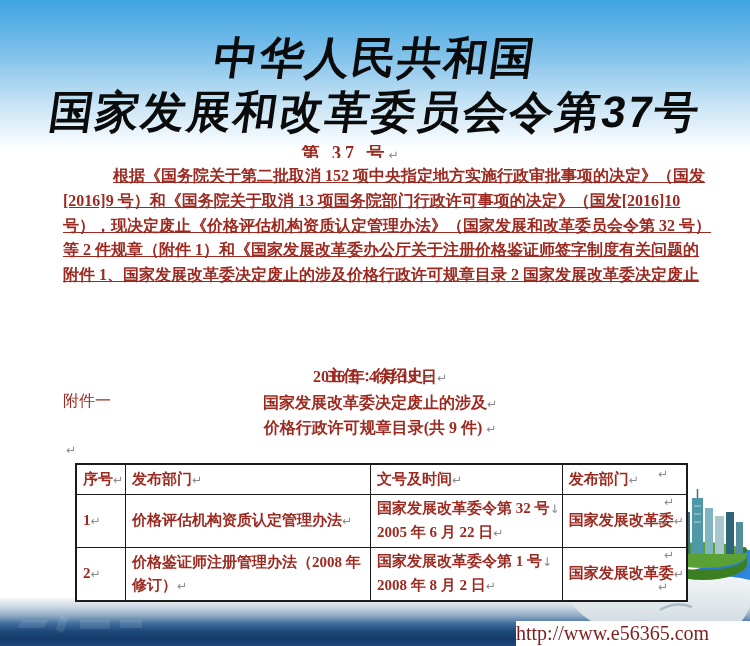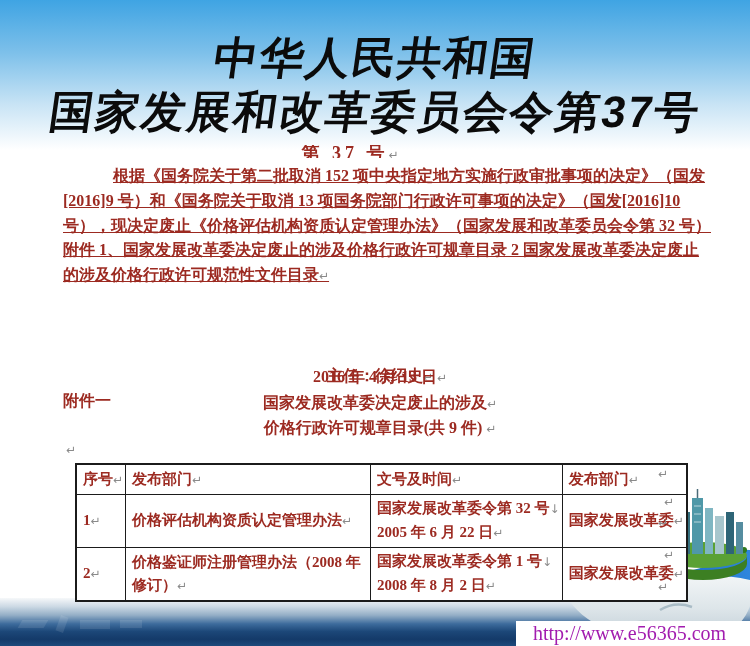--- a/index.html
+++ b/index.html
@@ -53,21 +53,21 @@
   }
   .center-line{
     position:absolute;left:63px;width:634px;text-align:center;z-index:2;
     color:#9c2a21;font-size:16px;line-height:24px;font-weight:bold;
     font-family:"Liberation Serif", serif;white-space:nowrap;
   }
   .signer{top:332px;margin-top:32px;}
   .sign-date{top:365px;}
   .attach-label{
     position:absolute;left:63px;top:391px;z-index:2;color:#9c2a21;
-    font-size:16px;font-weight:bold;font-family:"Liberation Serif", serif;
+    font-size:16px;font-weight:normal;font-family:"Liberation Serif", serif;
   }
   .attach-title-1{top:391px;}
   .attach-title-2{top:416px;}
   .lone-mark{position:absolute;left:66px;top:443px;z-index:2;}
   
   table.reg{
     position:absolute;left:75px;top:463px;z-index:4;
     border-collapse:collapse;table-layout:fixed;background:#ffffff;
     color:#9c2a21;font-size:15px;font-family:"Liberation Serif", serif;font-weight:bold;
     border:2px solid #1b1b1b;
@@ -82,21 +82,21 @@
   tr.r2 td{height:47px;}
   .doc-cell div{white-space:nowrap;}
   .dept-cell{white-space:nowrap;}
   .tbl-mark{position:absolute;z-index:5;}
   
   .url-box{
     position:absolute;left:516px;top:621px;width:234px;height:25px;z-index:6;
     background:#ffffff;
   }
   .url-box span{
-    display:block;padding-left:17px;line-height:25px;font-size:20px;color:#a21caf;
+    display:block;line-height:25px;font-size:20px;color:#7f1d1d;
     font-family:"Liberation Serif", serif;
   }
   
   .island{position:absolute;left:545px;top:486px;width:205px;height:160px;z-index:3;}
 </style>
 </head>
 <body>
 
 <div class="sky"></div>
 <div class="sea">
@@ -110,22 +110,22 @@
 <div class="title-line title-2">国家发展和改革委员会令第37号</div>
 
 <div class="clipped-heading">
   <span class="inner"><span>第 37 号</span><span class="mark">↵</span></span>
 </div>
 
 <div class="doc">
   <div class="line indent"><span>根据《国务院关于第二批取消 152 项中央指定地方实施行政审批事项的决定》（国发</span></div>
   <div class="line"><span>[2016]9 号）和《国务院关于取消 13 项国务院部门行政许可事项的决定》（国发[2016]10</span></div>
   <div class="line"><span>号），现决定废止《价格评估机构资质认定管理办法》（国家发展和改革委员会令第 32 号）</span></div>
+  <div class="line"><span>等 2 件规章（附件 1）和《国家发展改革委办公厅关于注册价格鉴证师签字制度有关问题的</span></div>
   <div class="line"><span>附件 1、国家发展改革委决定废止的涉及价格行政许可规章目录 2 国家发展改革委决定废止</span></div>
-  <div class="line"><span>的涉及价格行政许可规范性文件目录</span><span class="mark">↵</span></div>
 </div>
 
 <div class="center-line signer"><span>主任：徐绍史</span><span class="mark">↵</span></div>
 <div class="center-line sign-date"><span>2016 年 4 月 13 日</span><span class="mark">↵</span></div>
 
 <div class="attach-label">附件一</div>
 <div class="center-line attach-title-1"><span>国家发展改革委决定废止的涉及</span><span class="mark">↵</span></div>
 <div class="center-line attach-title-2"><span>价格行政许可规章目录(共 9 件)</span> <span class="mark">↵</span></div>
 <div class="lone-mark mark">↵</div>
 

